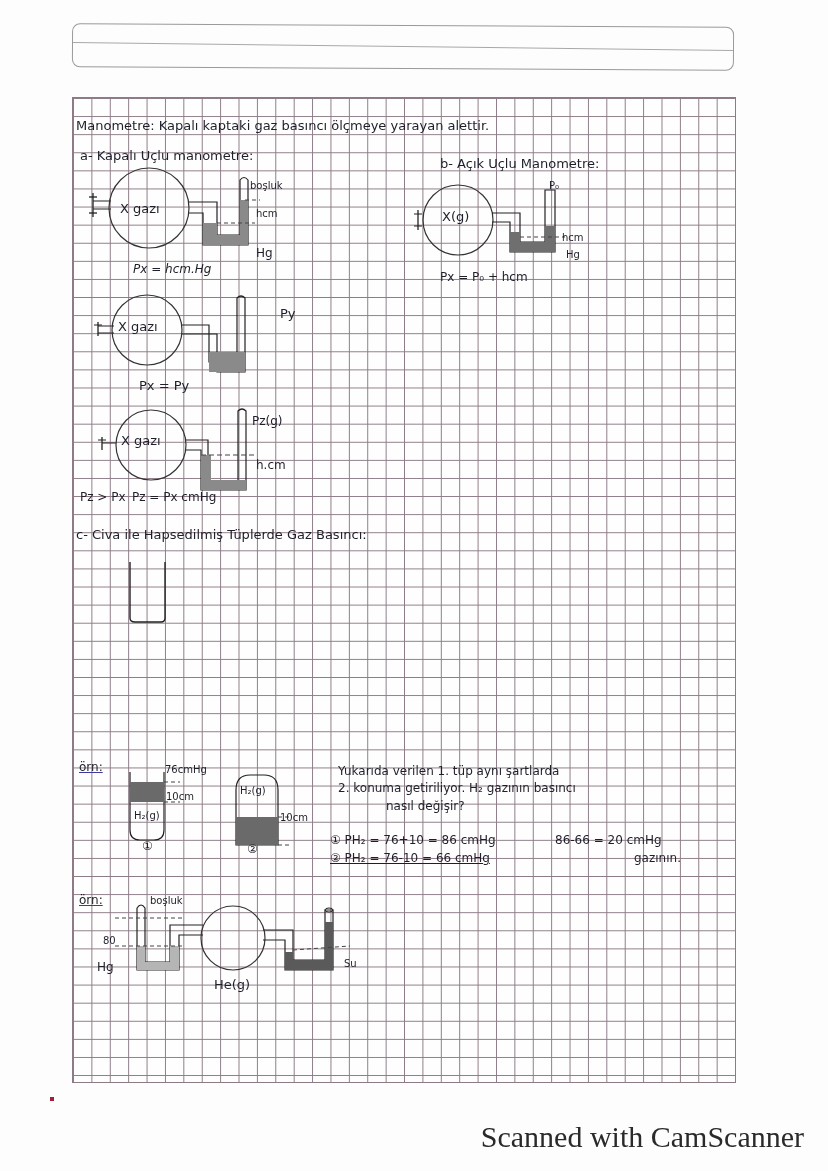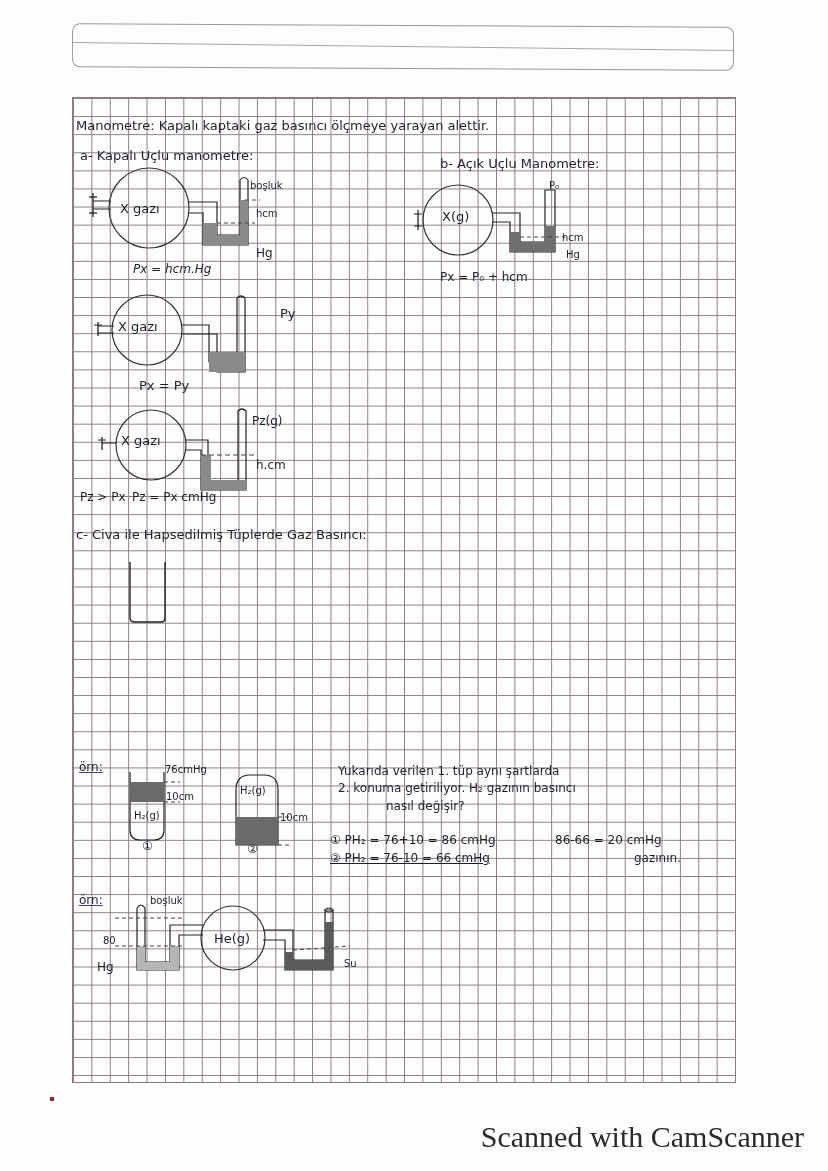--- a/index.html
+++ b/index.html
@@ -146,17 +146,17 @@
   <path d="M128 30 H158 V60 H190 V10 H198 V70 H150 V40 H128" fill="none" stroke="#222" stroke-width="1.2"></path>
   <ellipse cx="194" cy="10" rx="4" ry="2" fill="none" stroke="#222"></ellipse>
   <rect x="150" y="52" width="8" height="18" fill="#5a5a5a"></rect>
   <rect x="158" y="60" width="40" height="10" fill="#5a5a5a"></rect>
   <rect x="190" y="22" width="8" height="38" fill="#5a5a5a"></rect>
   <line x1="158" y1="50" x2="215" y2="46" stroke="#444" stroke-dasharray="4 3"></line>
 </svg>
 <div class="hw t11" style="left:150px;top:895px;">boşluk</div>
 <div class="hw t11" style="left:103px;top:935px;">80</div>
 <div class="hw t12" style="left:97px;top:960px;">Hg</div>
-<div class="hw t13" style="left:214px;top:931px;">He(g)</div>
+<div class="hw t13" style="left:214px;top:977px;">He(g)</div>
 <div class="hw t11" style="left:344px;top:958px;">Su</div>
 
 <div class="mark"></div>
 <div class="footer">Scanned with CamScanner</div>
 
 </body></html>

